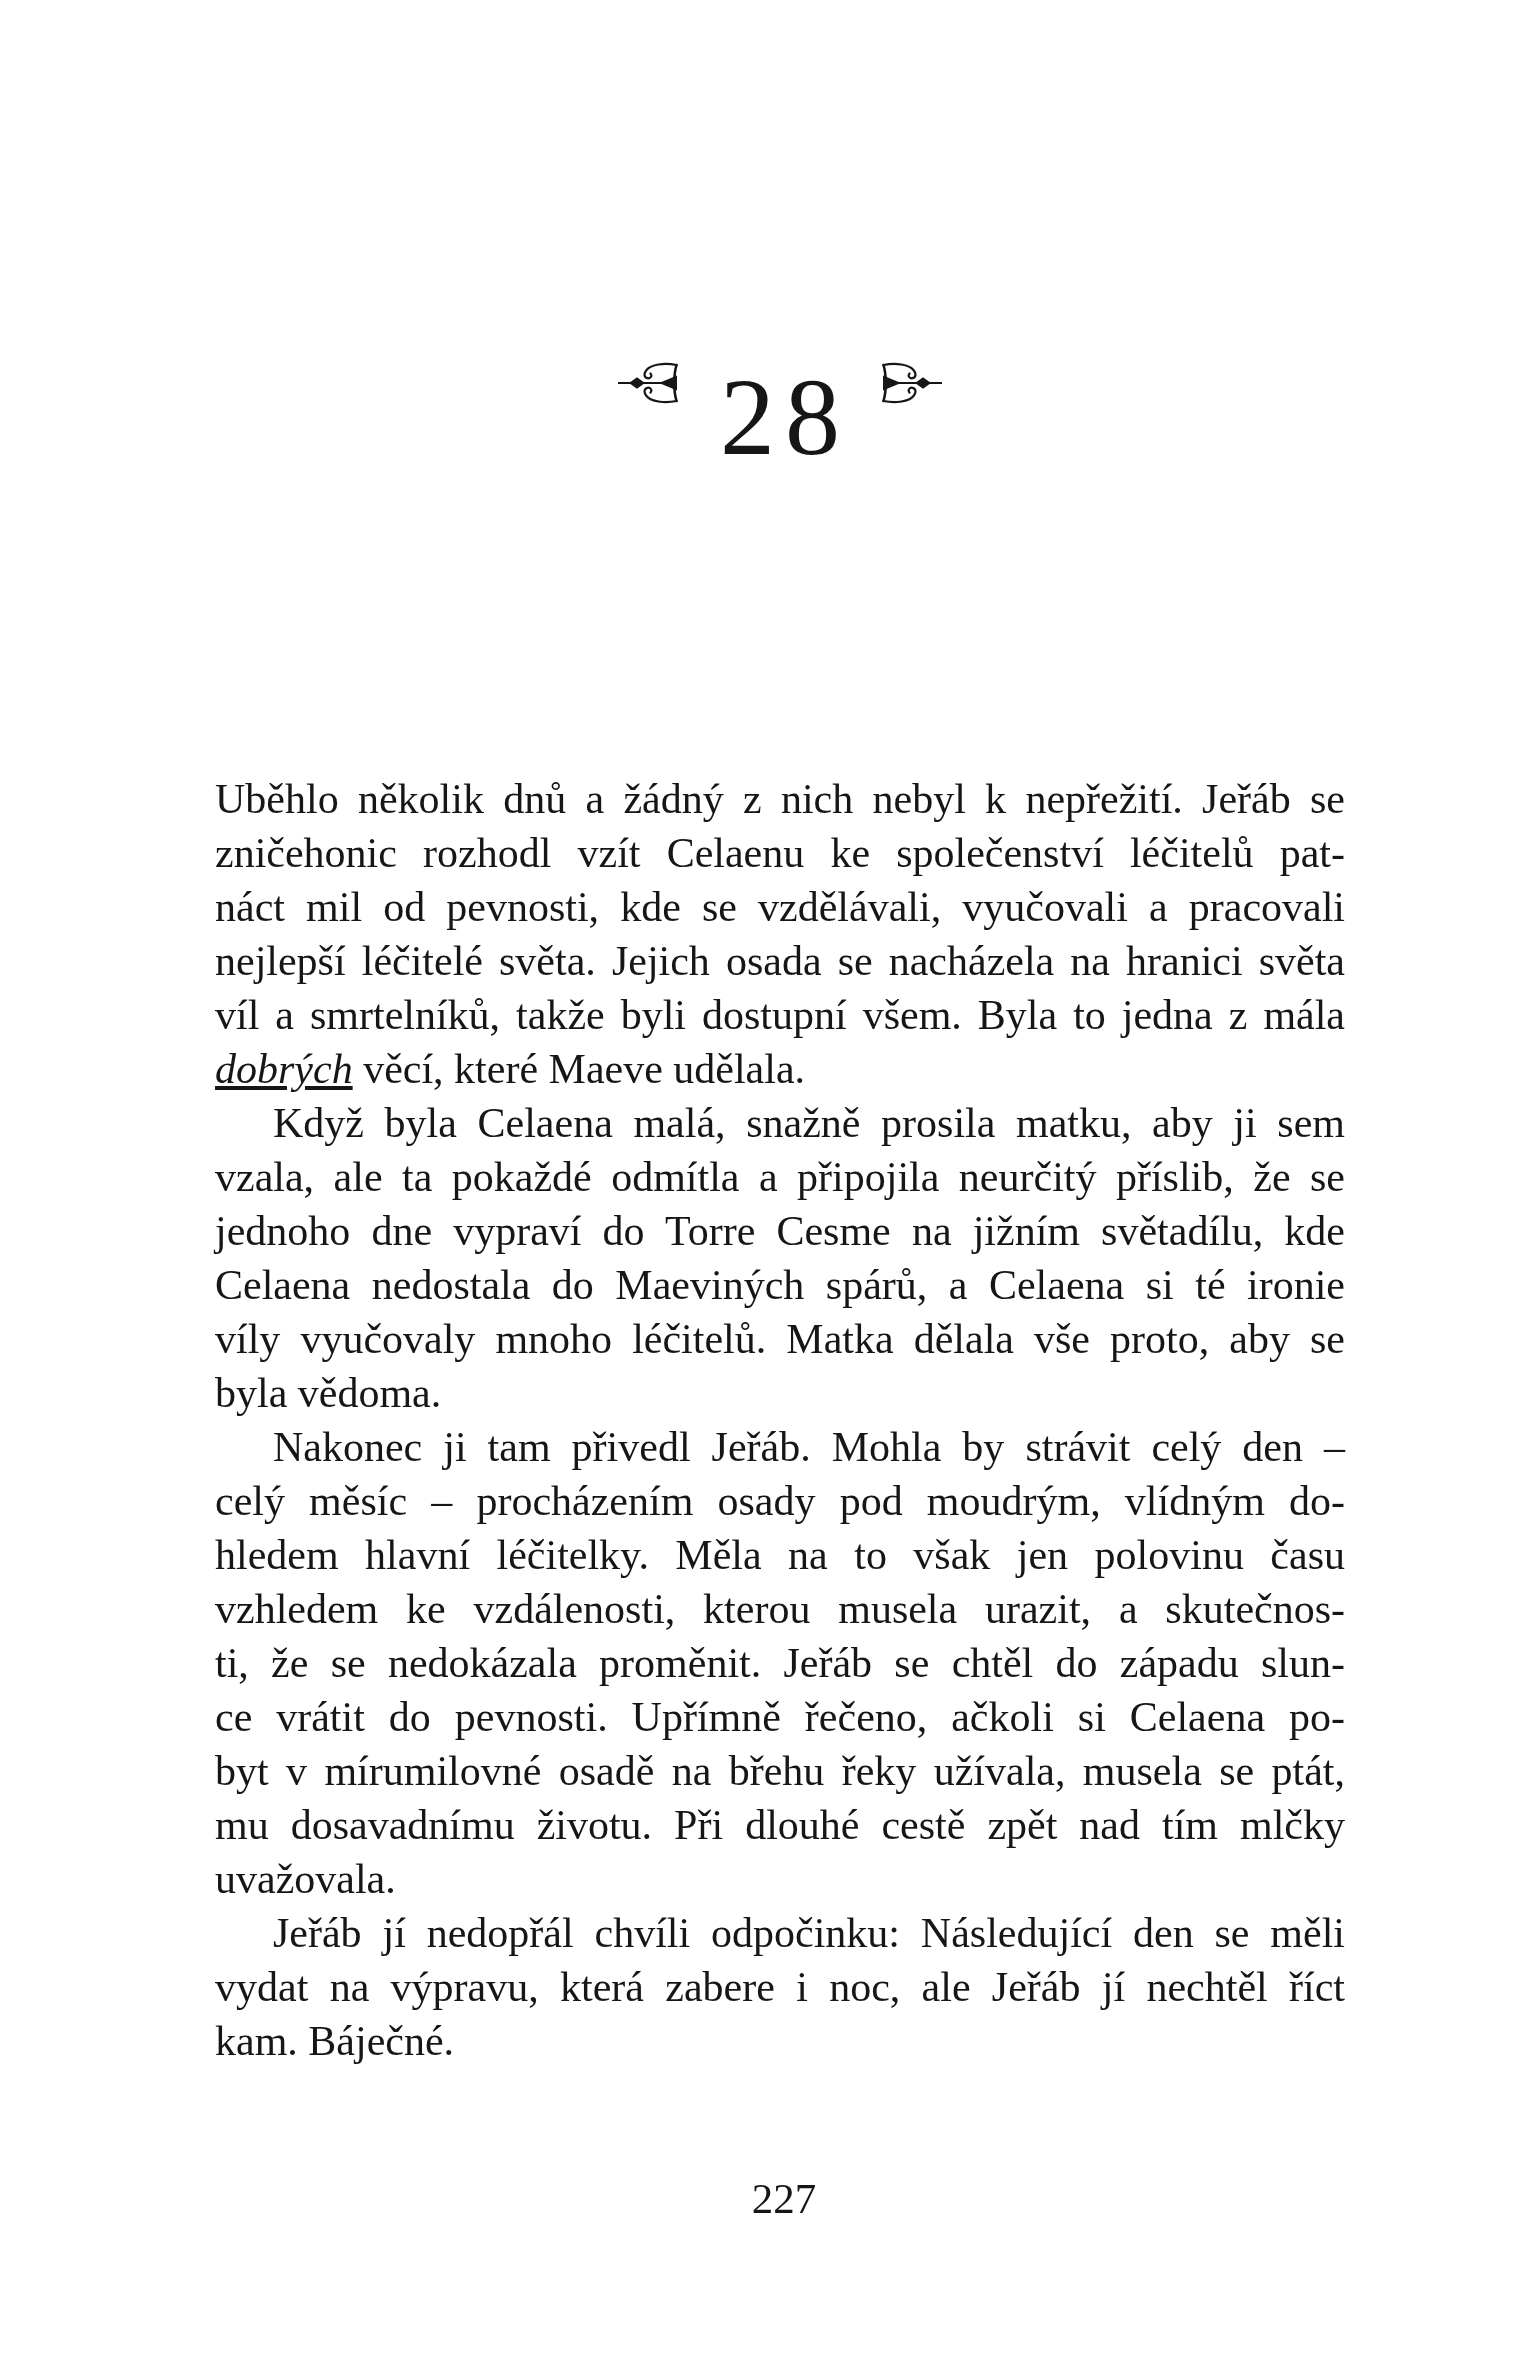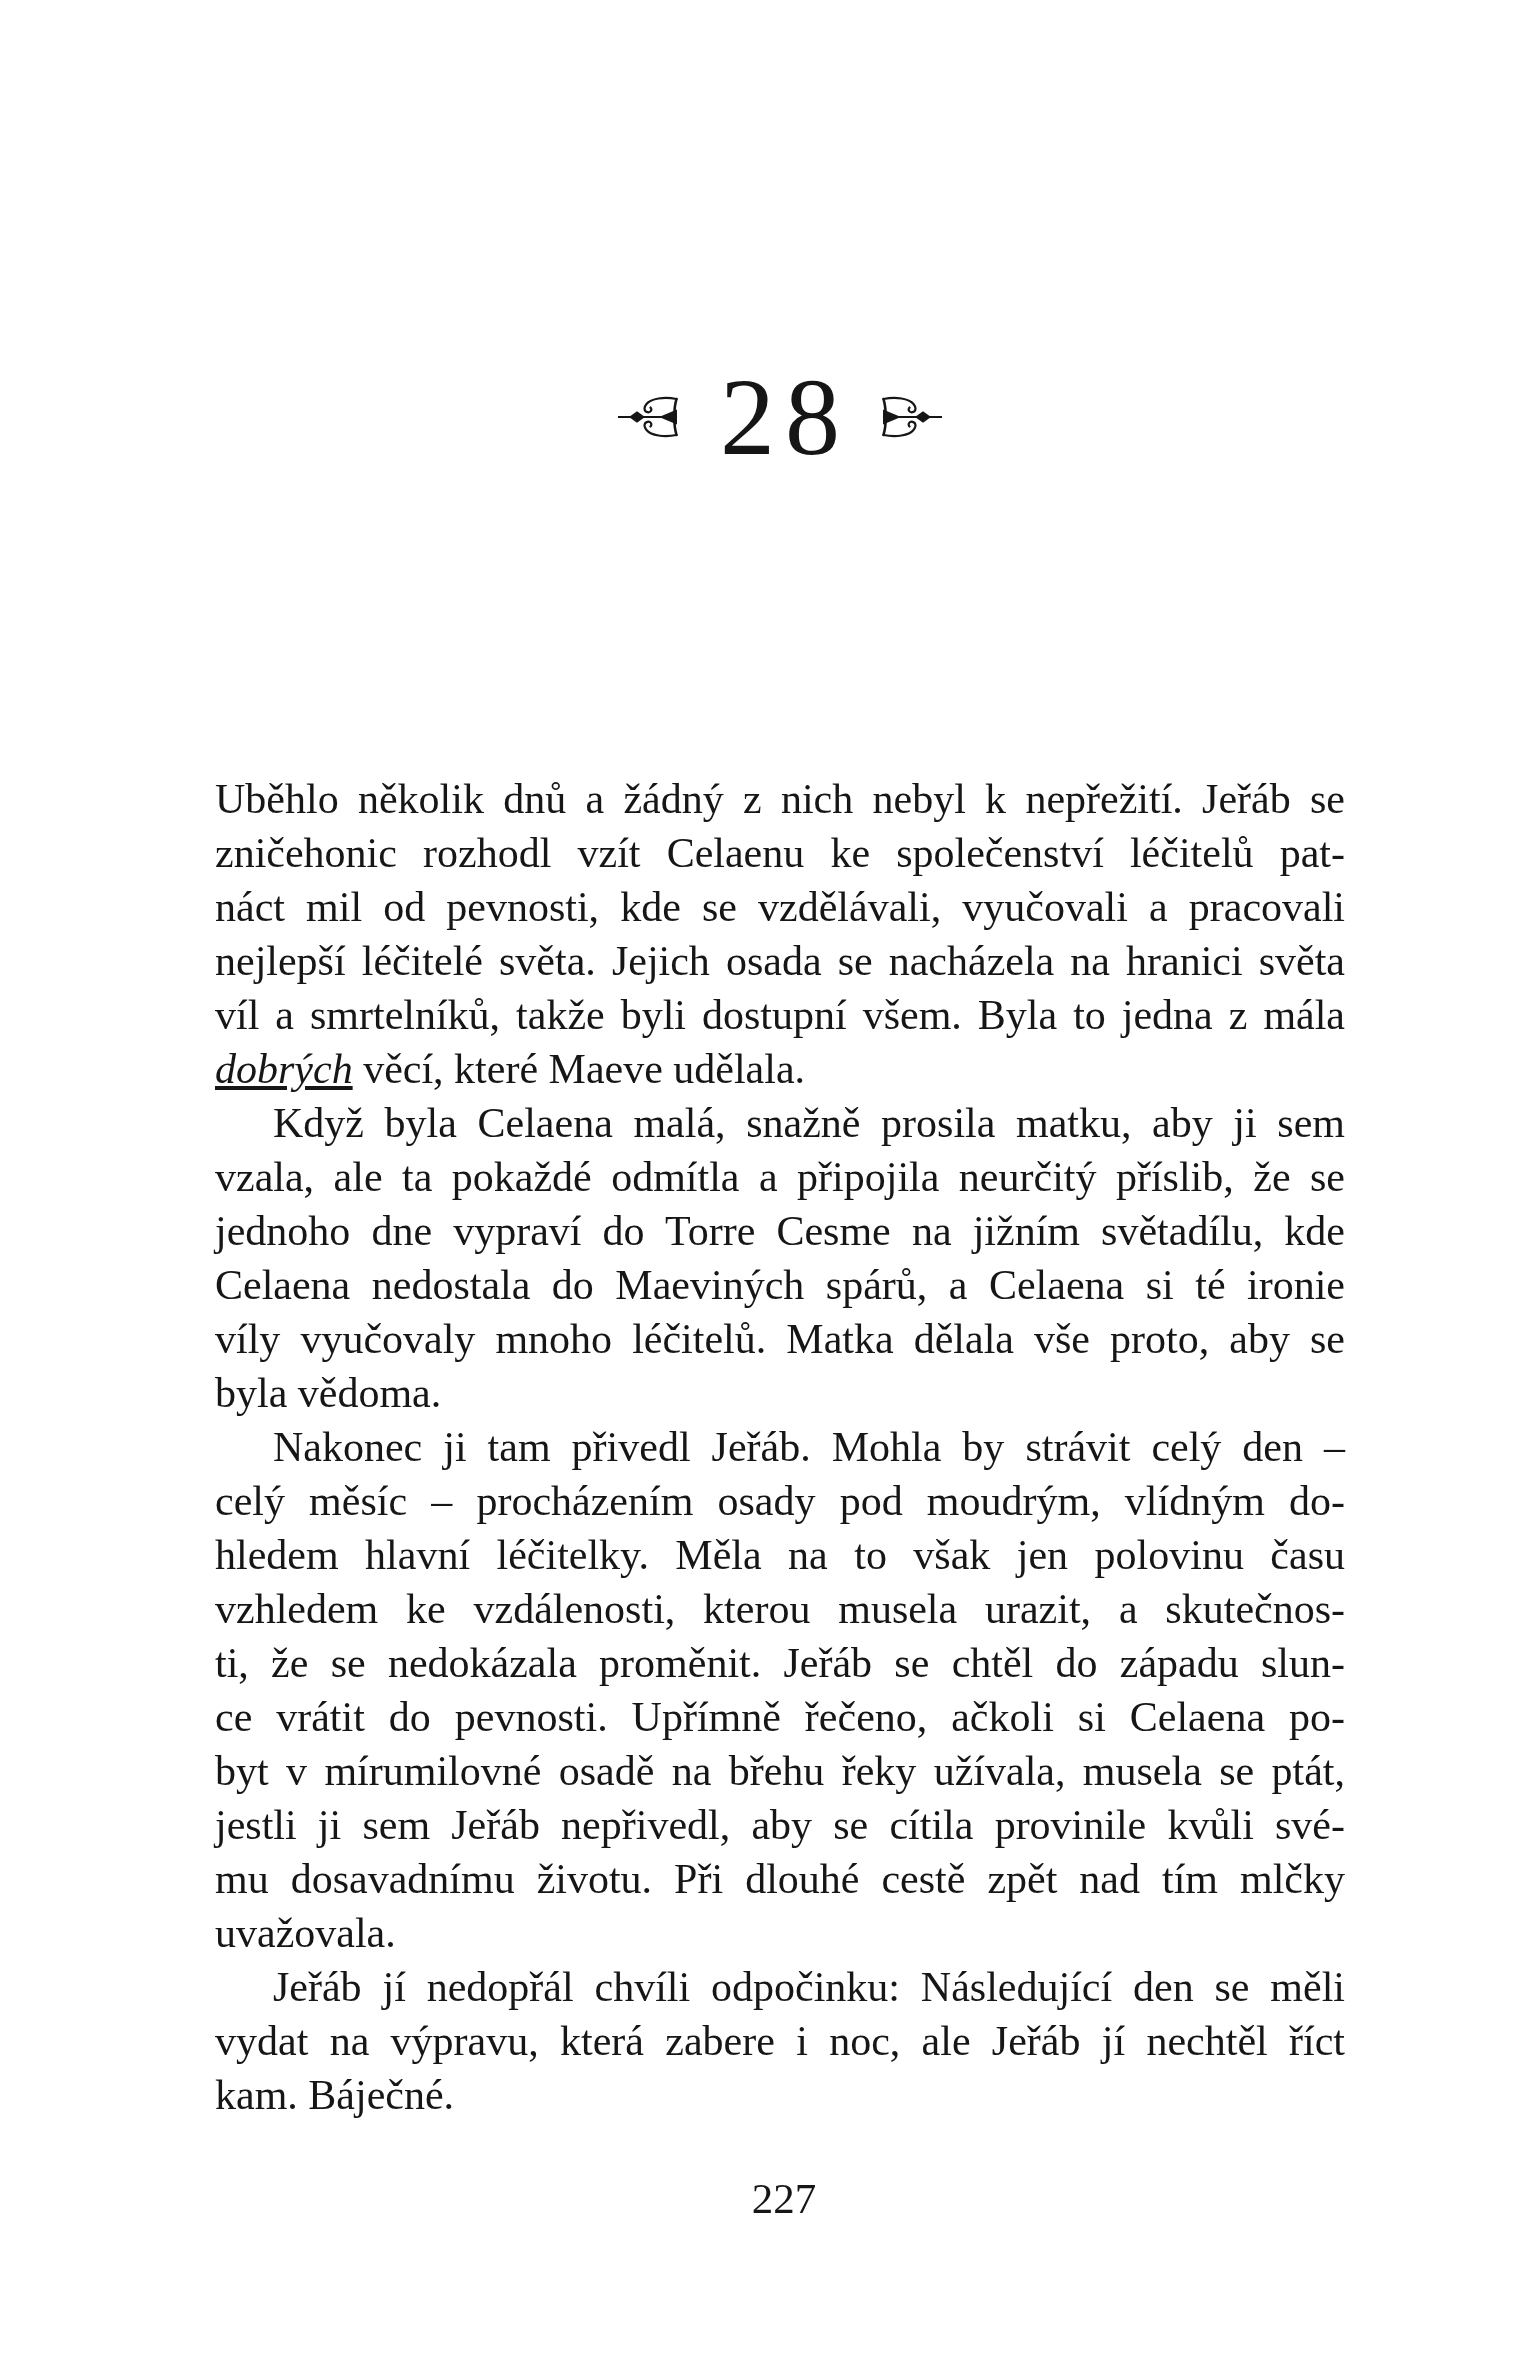--- a/index.html
+++ b/index.html
@@ -10,21 +10,21 @@
     overflow: hidden;
     font-family: "Liberation Serif", "DejaVu Serif", serif;
     color: #161616;
   }
   .page {
     position: absolute; inset: 0;
   }
   .chapter-heading {
     position: absolute;
     top: 362px; left: 215px; width: 1130px;
-    display: flex; align-items: center; justify-content: center;
+    display: flex; justify-content: center;
     gap: 30px;
   }
   .chapter-number {
     font-size: 110px;
     line-height: 1;
     letter-spacing: 10px;
     padding-left: 10px; 
     color: #161616;
   }
   .fleuron { display: block; }
@@ -108,21 +108,20 @@
         <div class="line last">byla vědoma.</div>
       </div>
       <div>
         <div class="line indent">Nakonec ji tam přivedl Jeřáb. Mohla by strávit celý den –</div>
         <div class="line">celý měsíc – procházením osady pod moudrým, vlídným do-</div>
         <div class="line">hledem hlavní léčitelky. Měla na to však jen polovinu času</div>
         <div class="line">vzhledem ke vzdálenosti, kterou musela urazit, a skutečnos-</div>
         <div class="line">ti, že se nedokázala proměnit. Jeřáb se chtěl do západu slun-</div>
         <div class="line">ce vrátit do pevnosti. Upřímně řečeno, ačkoli si Celaena po-</div>
         <div class="line">byt v mírumilovné osadě na břehu řeky užívala, musela se ptát,</div>
-        <div class="line">jestli ji sem Jeřáb nepřivedl, aby se cítila provinile kvůli své-</div>
         <div class="line">mu dosavadnímu životu. Při dlouhé cestě zpět nad tím mlčky</div>
         <div class="line last">uvažovala.</div>
       </div>
       <div>
         <div class="line indent">Jeřáb jí nedopřál chvíli odpočinku: Následující den se měli</div>
         <div class="line">vydat na výpravu, která zabere i noc, ale Jeřáb jí nechtěl říct</div>
         <div class="line last">kam. Báječné.</div>
       </div>
     </div>
 

